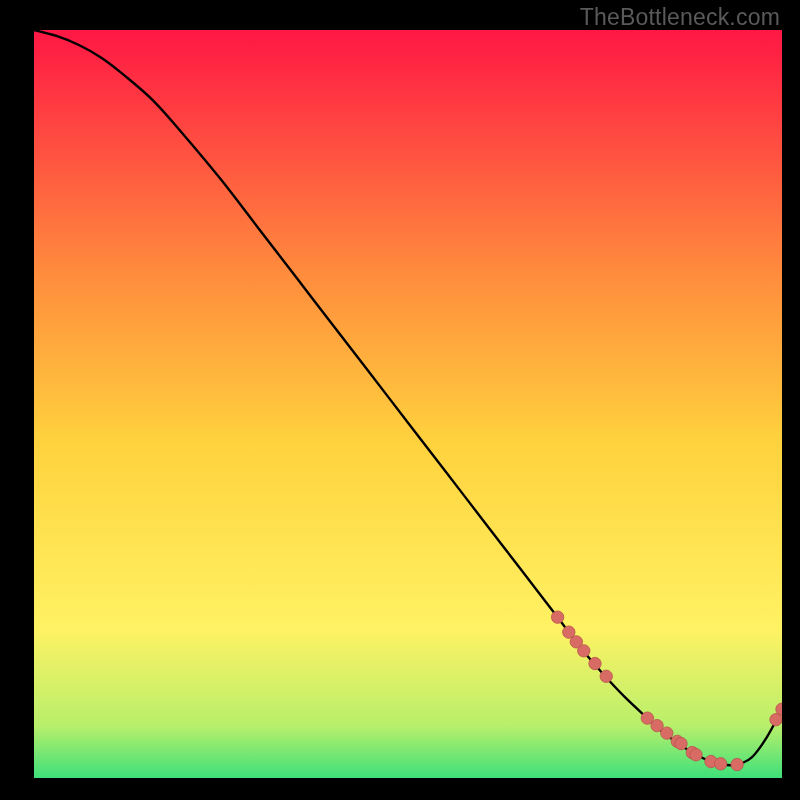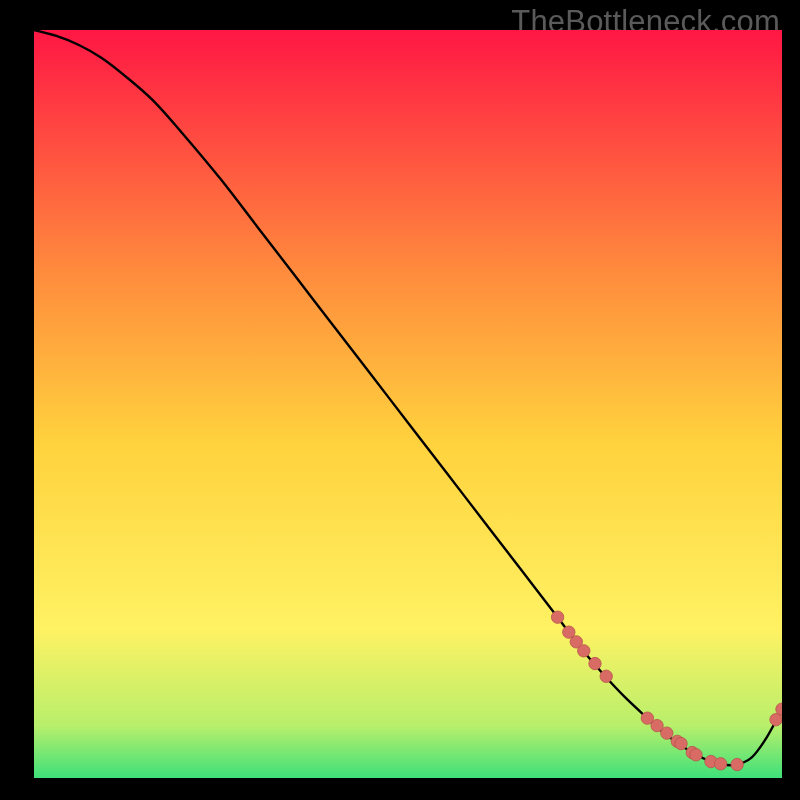--- a/index.html
+++ b/index.html
@@ -15,21 +15,21 @@
     position: relative;
     width: 800px;
     height: 800px;
     background: #000;
   }
   .watermark {
     position: absolute;
     top: 4px;
     right: 20px;
     color: #5a5a5a;
-    font-size: 31px;
+    font-size: 23px;
     font-weight: 400;
     letter-spacing: 0.2px;
     user-select: none;
   }
   .plot-outer {
     position: absolute;
     left: 34px;
     top: 30px;
     width: 748px;
     height: 748px;

